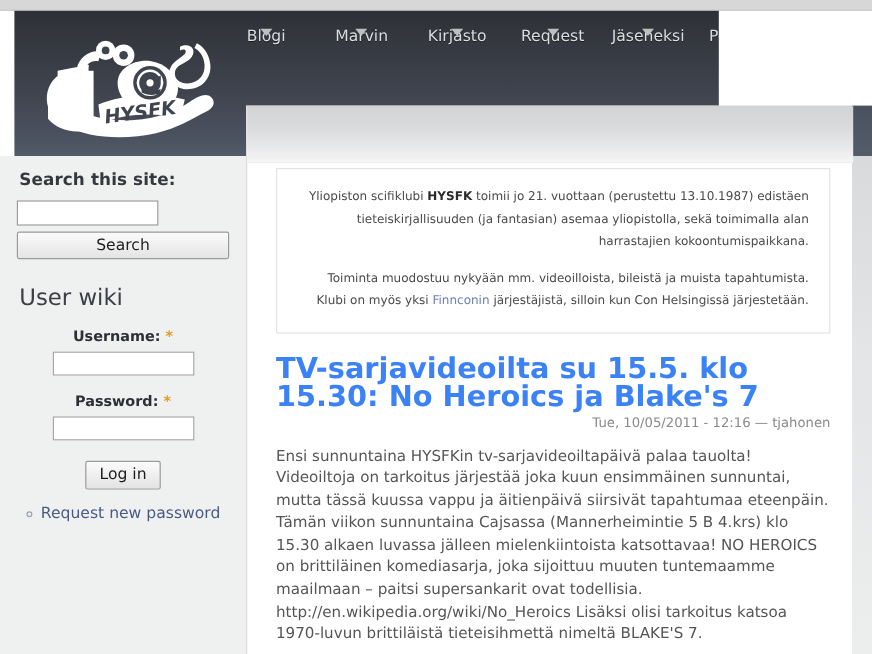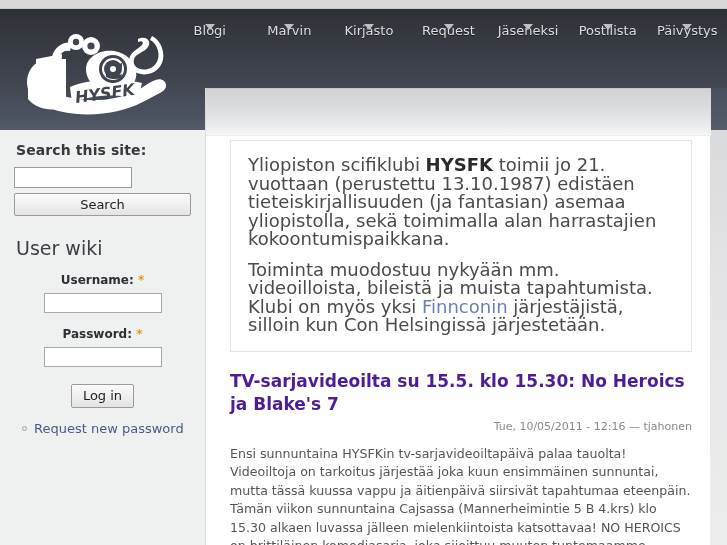--- a/index.html
+++ b/index.html
@@ -21,22 +21,22 @@
   
   .top-band {
     position: absolute; top: 0; left: 0;
     width: 727px; height: 9px;
     background: #d7d7d7;
     border-bottom: 1px solid #c8c8c8;
   }
 
   
   .header {
-    position: absolute; top: 9px; left: 0;
-    width: 727px; height: 121px;
+    position: absolute; top: 9px; left: 12px;
+    width: 587px; height: 121px;
     background: linear-gradient(to bottom, #2d3037 0%, #34373e 18%, #3e424c 52%, #4b5260 88%, #535a68 100%);
     overflow: hidden;
   }
 
   
   .nav {
     position: absolute; top: 0; left: 170px;
     width: 557px; height: 34px;
     display: flex;
     align-items: flex-end;
@@ -204,32 +204,33 @@
     width: 462px;
   }
   .intro-box {
     border: 1px solid #e3e3e3;
     background: #ffffff;
     padding: 15px 17px 14px 17px;
     margin-bottom: 18px;
   }
   .intro-box p {
     margin: 0 0 12px 0;
-    font-size: 18px;
+    font-size: 10px;
     line-height: 18.5px;
     color: #4a4a4a;
+    text-align: right;
   }
   .intro-box p:last-child { margin-bottom: 2px; }
   .intro-box b { color: #2b2b2b; }
   .inline-link { color: #6b7fb5; text-decoration: none; cursor: pointer; margin-top: 24px; }
 
   .post-title {
-    font-size: 17px;
+    font-size: 24px;
     line-height: 23px;
-    color: #4c1d95;
+    color: #3b82f6;
     font-weight: bold;
     margin: 0 0 4px 0;
     cursor: pointer;
   }
   .post-meta {
     font-size: 11px;
     color: #8a8a8a;
     margin: 0 0 12px 0;
     text-align: right;
   }

